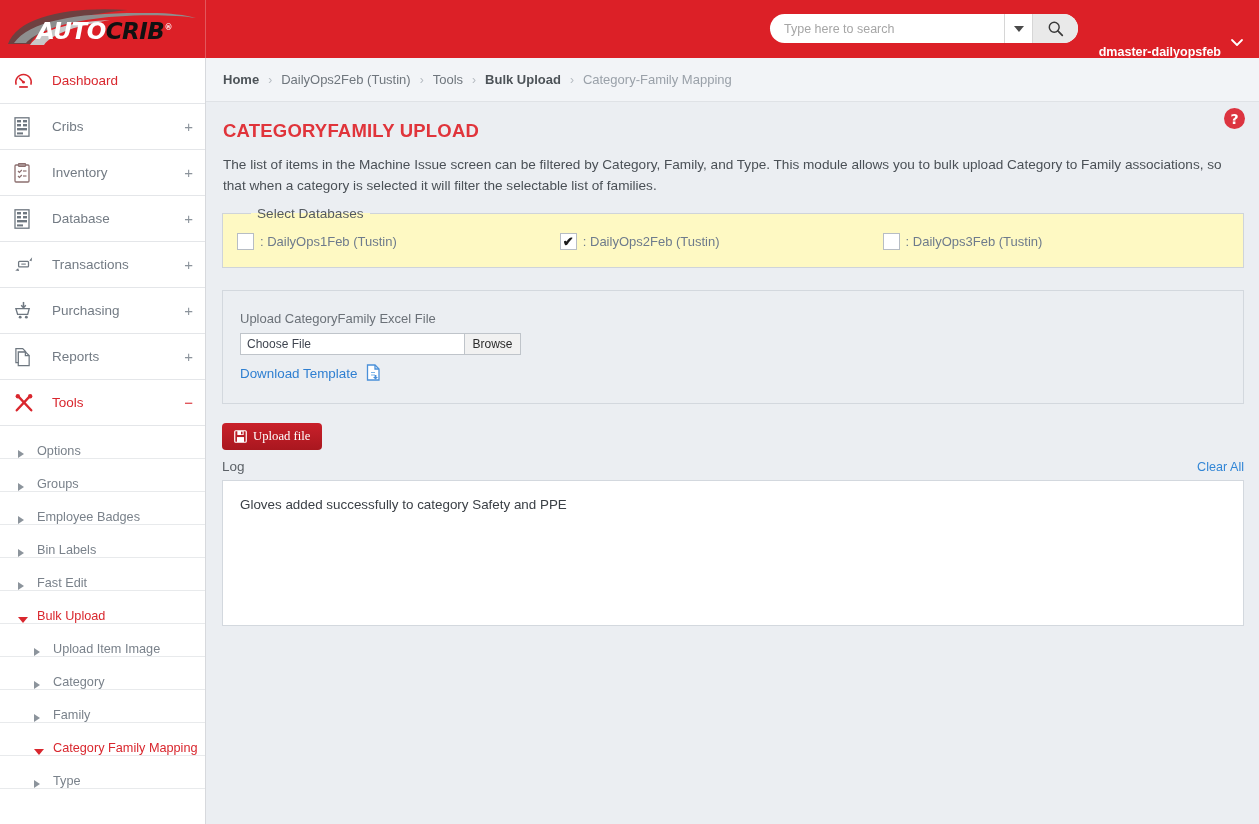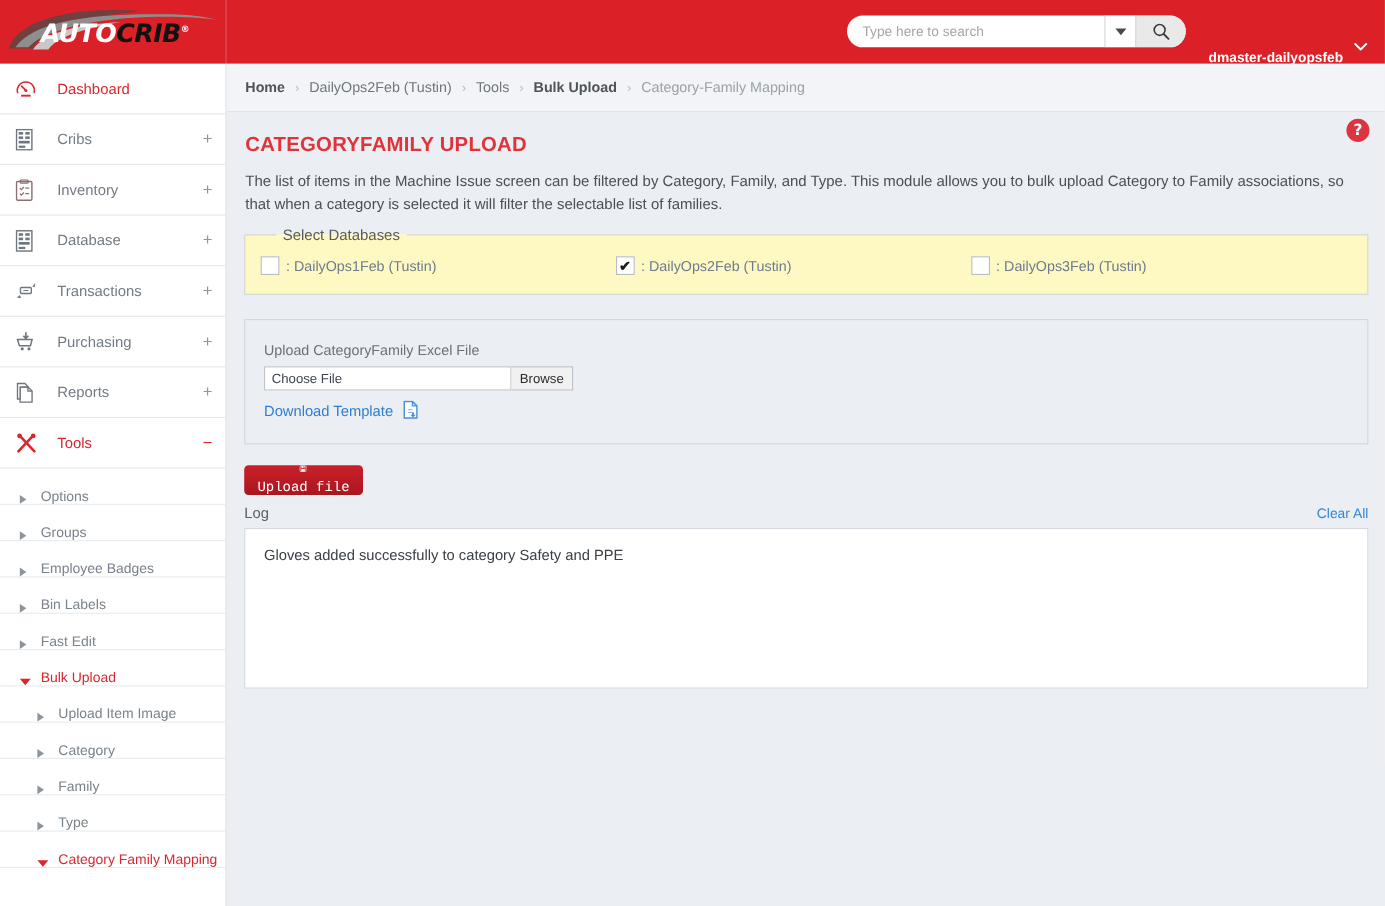--- a/index.html
+++ b/index.html
@@ -223,22 +223,21 @@
   .dl-link { color: #2f7fd1; font-size: 13.4px; cursor: pointer; }
 
   .upload-btn {
     margin: 19px 0 0 16px;
     background: linear-gradient(180deg,#c9202a 0%,#a9171f 100%);
     color: #ffffff; border: none; border-radius: 4px;
     height: 27px; padding: 0 12px;
     font-size: 12.7px;
     display: inline-flex; align-items: center; gap: 6px;
     cursor: pointer;
-    font-family: Liberation Mono, monospace;
-    flex-direction: column;
+    font-family: Liberation Serif, serif;
   }
 
   .log-head {
     display: flex; justify-content: space-between; align-items: center;
     margin: 9px 15px 0 16px;
     padding-bottom: 6px;
   }
   .log-title { font-size: 13.5px; color: #5c6167; }
   .clear-all { font-size: 12.6px; color: #3286d6; cursor: pointer; }
   .log-box {
@@ -423,27 +422,27 @@
         <span class="slbl">Upload Item Image</span>
       </div>
       <div class="subnav-item lvl2">
         <span class="arrow "></span>
         <span class="slbl">Category</span>
       </div>
       <div class="subnav-item lvl2">
         <span class="arrow "></span>
         <span class="slbl">Family</span>
       </div>
-      <div class="subnav-item lvl2">
-        <span class="arrow "></span>
-        <span class="slbl">Type</span>
-      </div>
       <div class="subnav-item lvl2 open">
         <span class="arrow down"></span>
         <span class="slbl">Category Family Mapping</span>
+      </div>
+      <div class="subnav-item lvl2">
+        <span class="arrow "></span>
+        <span class="slbl">Type</span>
       </div>
     </div>
 </div>
 
 <div class="main">
 
   <div class="breadcrumb" id="breadcrumb">
       <span class="crumb strong">Home</span>
       <span class="crumb-sep">›</span>
       <span class="crumb link">DailyOps2Feb (Tustin)</span>

